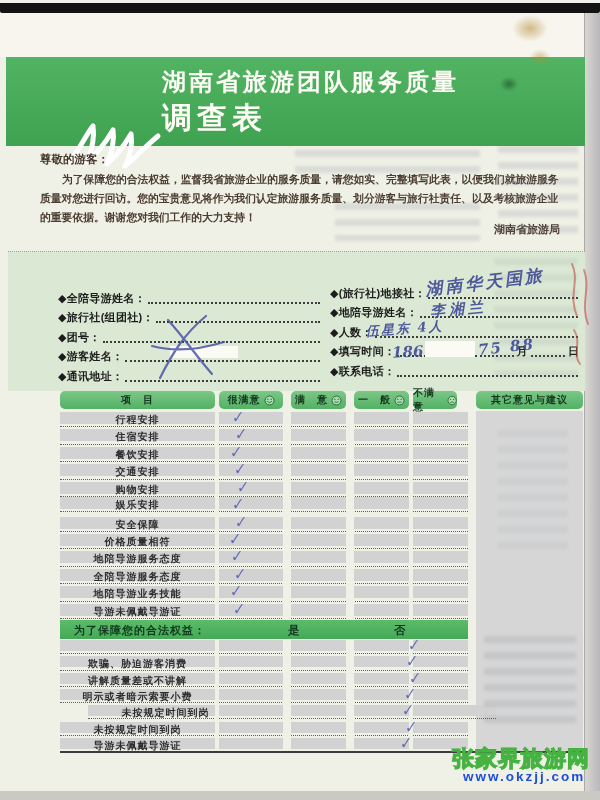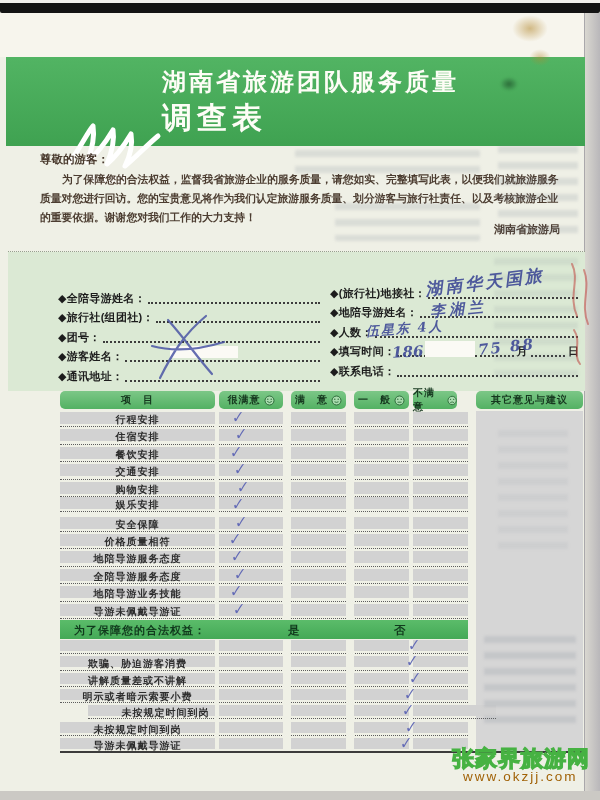--- a/index.html
+++ b/index.html
@@ -65,22 +65,22 @@
   .chk{position:absolute;font-size:15px;font-weight:bold;color:#5a62b4;z-index:8;
        transform:rotate(-10deg) skewX(-10deg);opacity:.92;}
   .other-panel{position:absolute;left:476px;top:411px;width:107px;height:342px;background:#d6d6d6;}
   .bottom-line{position:absolute;left:60px;top:751px;width:523px;border-top:2px solid #3c3c3c;z-index:4;}
   
   .ghost{position:absolute;background:repeating-linear-gradient(180deg,rgba(110,120,138,.16) 0 7px,rgba(110,120,138,0) 7px 16px);
          filter:blur(1.5px);border-radius:2px;z-index:2;}
   
   .wm1{position:absolute;left:452px;top:744px;font-size:22px;font-weight:bold;letter-spacing:1px;
        color:#eaf6e6;-webkit-text-stroke:1.3px #46b242;z-index:20;white-space:nowrap;}
-  .wm2{position:absolute;left:463px;top:769px;font-size:13.5px;font-weight:normal;letter-spacing:2px;
-       color:#a16207;z-index:20;white-space:nowrap;}
+  .wm2{position:absolute;left:463px;top:769px;font-size:13.5px;font-weight:bold;letter-spacing:2px;
+       color:#1d4ed8;z-index:20;white-space:nowrap;}
   .redmarks{position:absolute;left:564px;top:260px;z-index:15;}
 </style>
 </head>
 <body>
 
 <div class="screen">
 
   <div class="strip-white"></div>
   <div class="scan-bar"></div>
   <div class="paper-top"></div>

